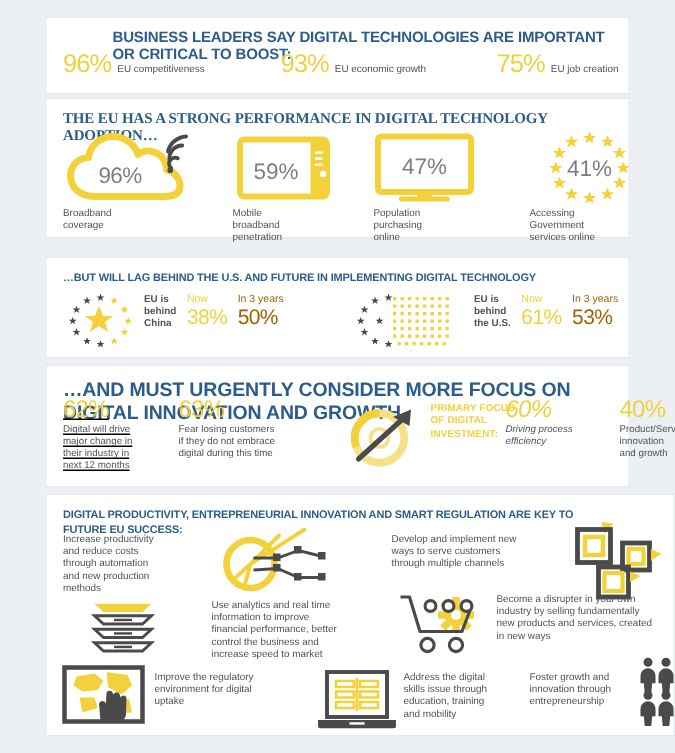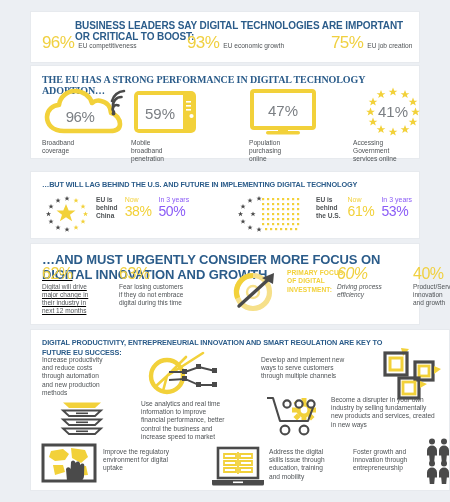--- a/index.html
+++ b/index.html
@@ -15,21 +15,21 @@
     position:absolute;left:31px;width:388px;
     background:#ffffff;
     box-shadow:0 0 0 1px rgba(0,0,0,0.02);
   }
   .hd{
     color:#2b5c8a;
     font-weight:bold;
     letter-spacing:-0.1px;
   }
   .yellow{color:#f2d13a;}
-  .grey{color:#8b5cf6;}
+  .grey{color:#a16207;}
 
   
   #p1{top:12px;height:50px;}
   #p1 .hd{position:absolute;left:11px;top:8px;font-size:10px;margin-left:33px;}
   .stat1{position:absolute;top:22px;display:flex;align-items:baseline;}
   .stat1 .num{font-size:17px;font-weight:300;color:#f0d040;letter-spacing:-0.6px;line-height:17px;}
   .stat1 .tx{font-size:6.6px;color:#4f5356;margin-left:4px;}
 
   
   #p2{top:66px;height:92px;}
@@ -93,21 +93,21 @@
           <path d="M71 18.5 A8.5 8.5 0 0 1 79.5 9"></path>
           <path d="M72 24 A4 4 0 0 1 76.5 17.5"></path>
         </g>
         <circle cx="71.5" cy="25.5" r="1.9" fill="#4a4a4a"></circle>
         <text x="38" y="34" text-anchor="middle" class="bignum" fill="#7b7f84" style="font-family:'Liberation Sans',sans-serif;font-size:15px;">96%</text>
       </svg>
       <div class="cap" style="white-space:pre-line;">Broadband
 coverage</div>
     </div>
 
-    <div class="icoblk" style="left:100px;width:95px;">
+    <div class="icoblk" style="left:124px;width:95px;">
       <svg width="92" height="48" viewBox="0 0 92 48">
         <rect x="3" y="3" width="62" height="42" rx="5" fill="#f2d13a"></rect>
         <rect x="7" y="7" width="45" height="34" fill="#ffffff"></rect>
         <g fill="#ffffff">
           <rect x="55" y="13" width="5" height="1.6"></rect>
           <rect x="55" y="17" width="5" height="1.6"></rect>
           <rect x="55" y="21" width="5" height="1.6"></rect>
         </g>
         <circle cx="60.5" cy="28" r="2.1" fill="#ffffff"></circle>
         <text x="29" y="31" text-anchor="middle" fill="#7b7f84" style="font-family:'Liberation Sans',sans-serif;font-size:15px;">59%</text>

